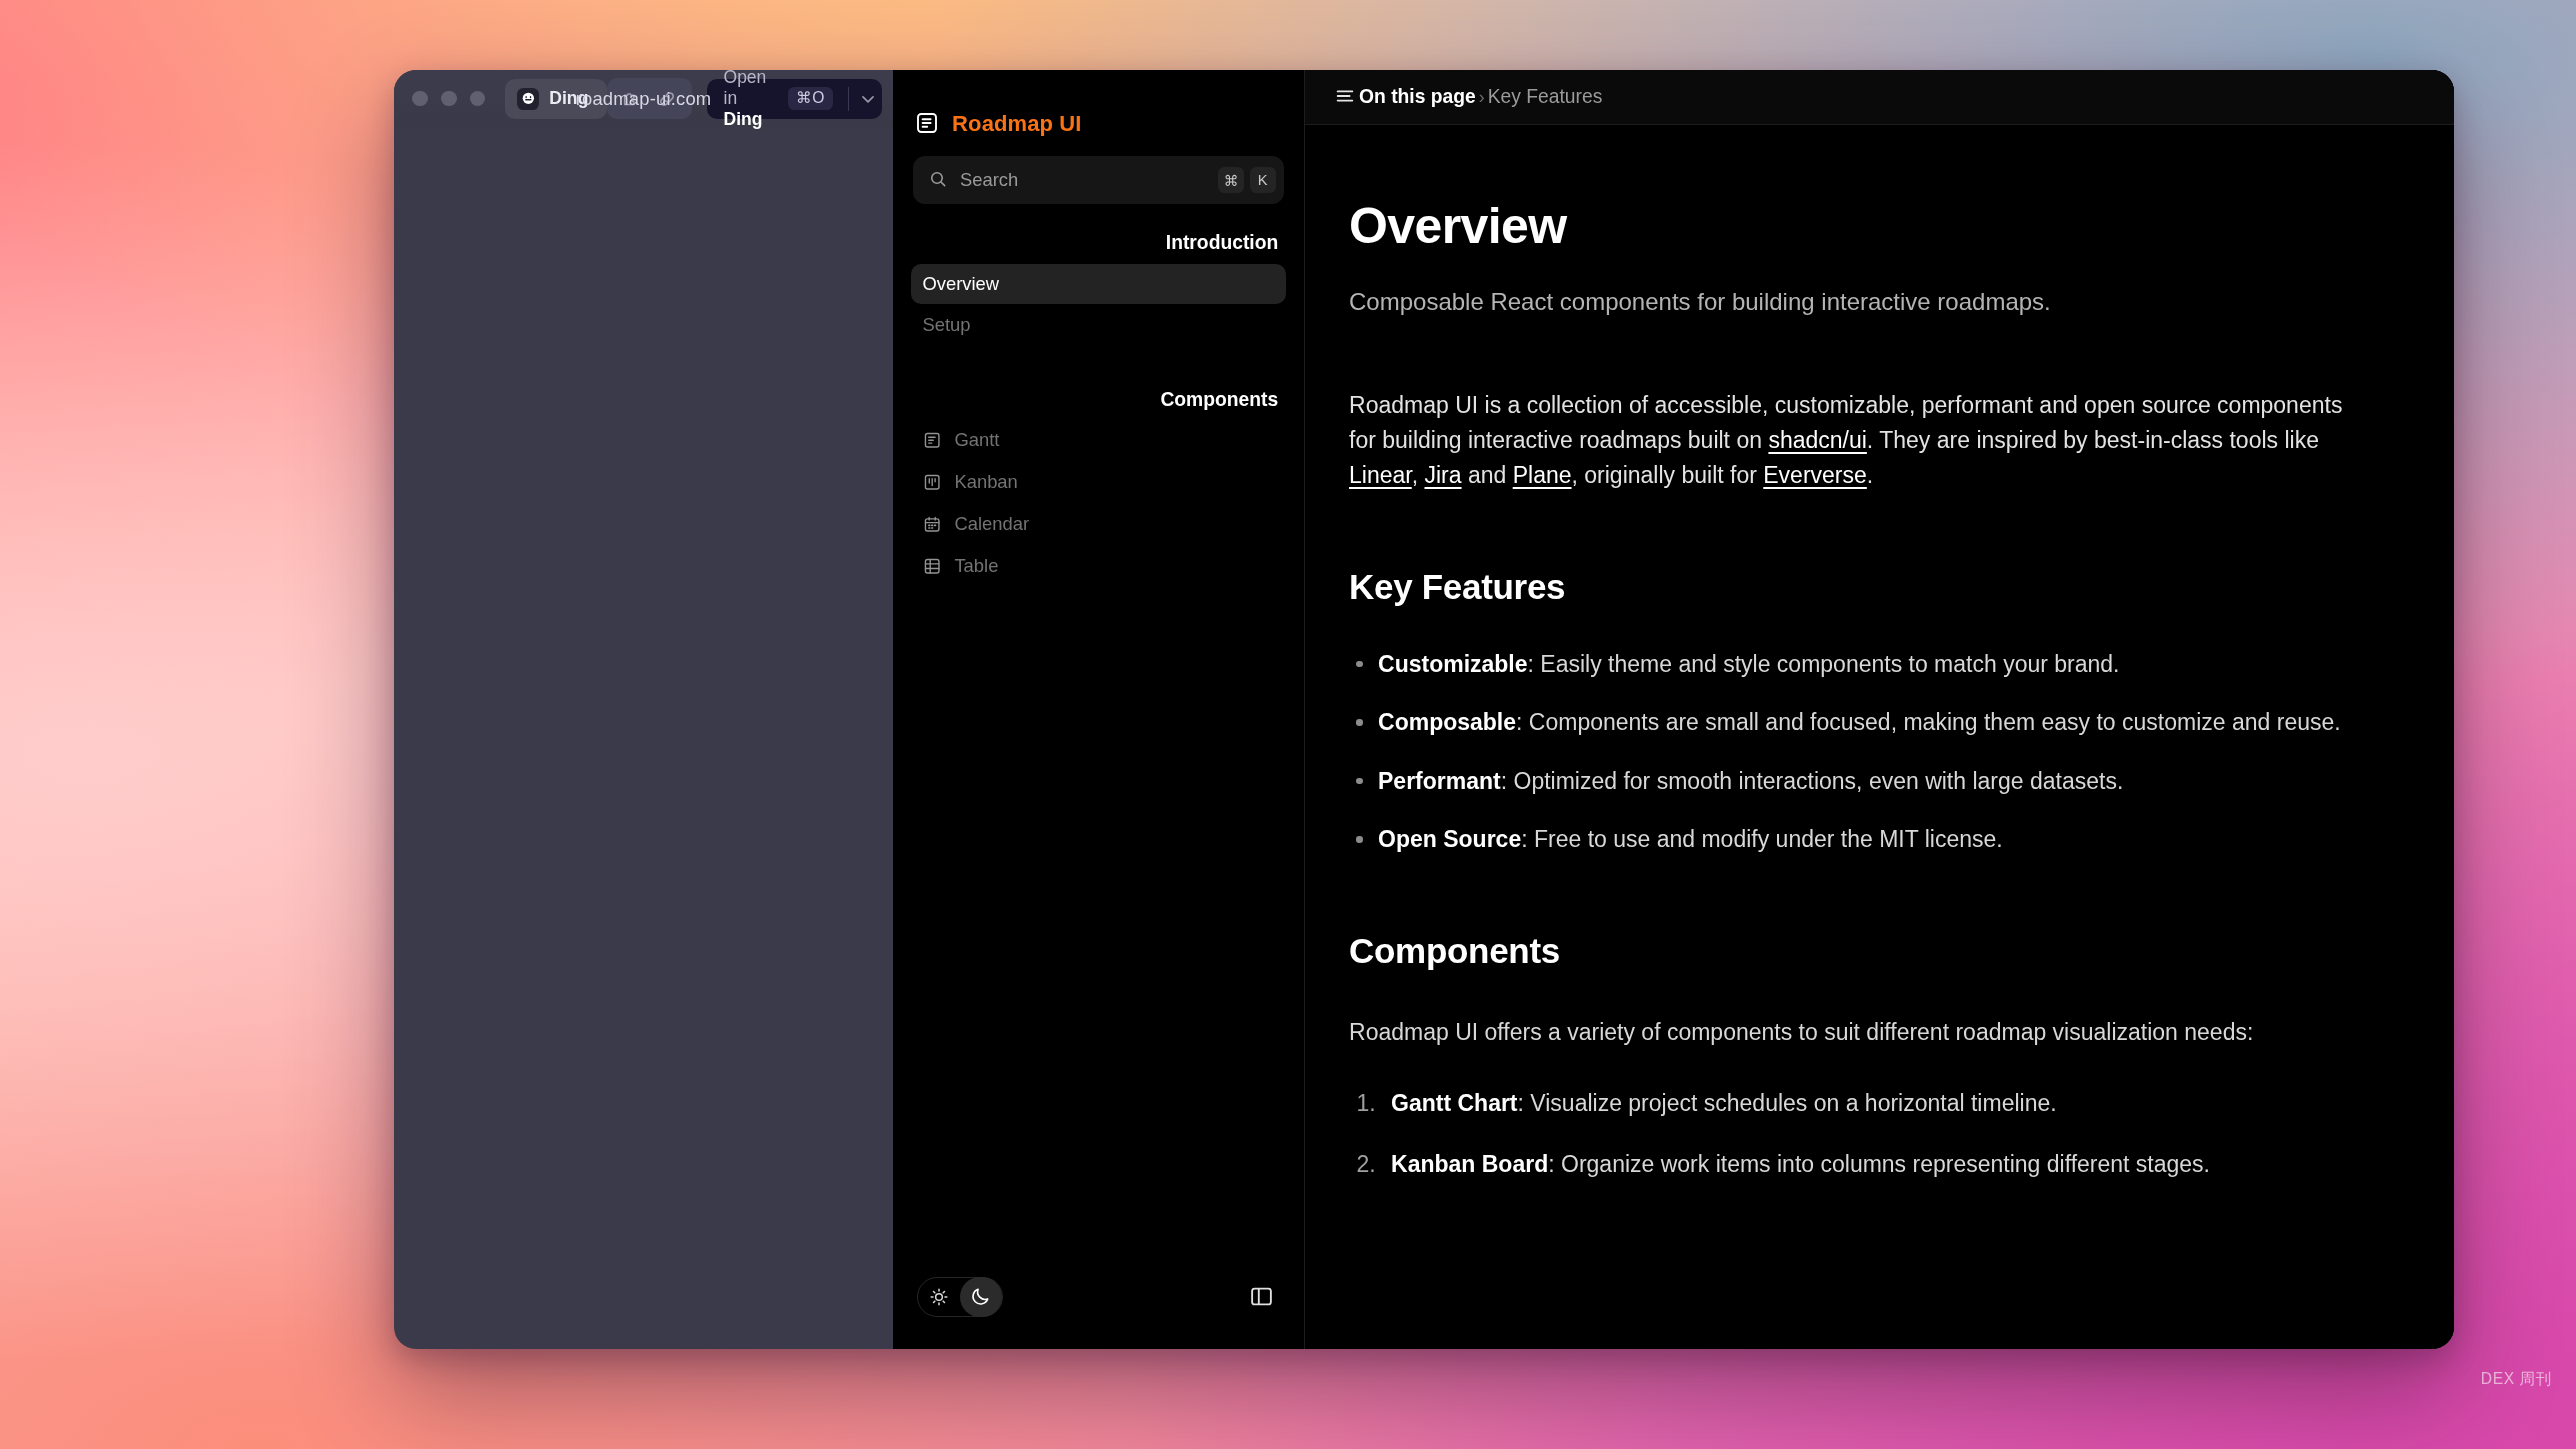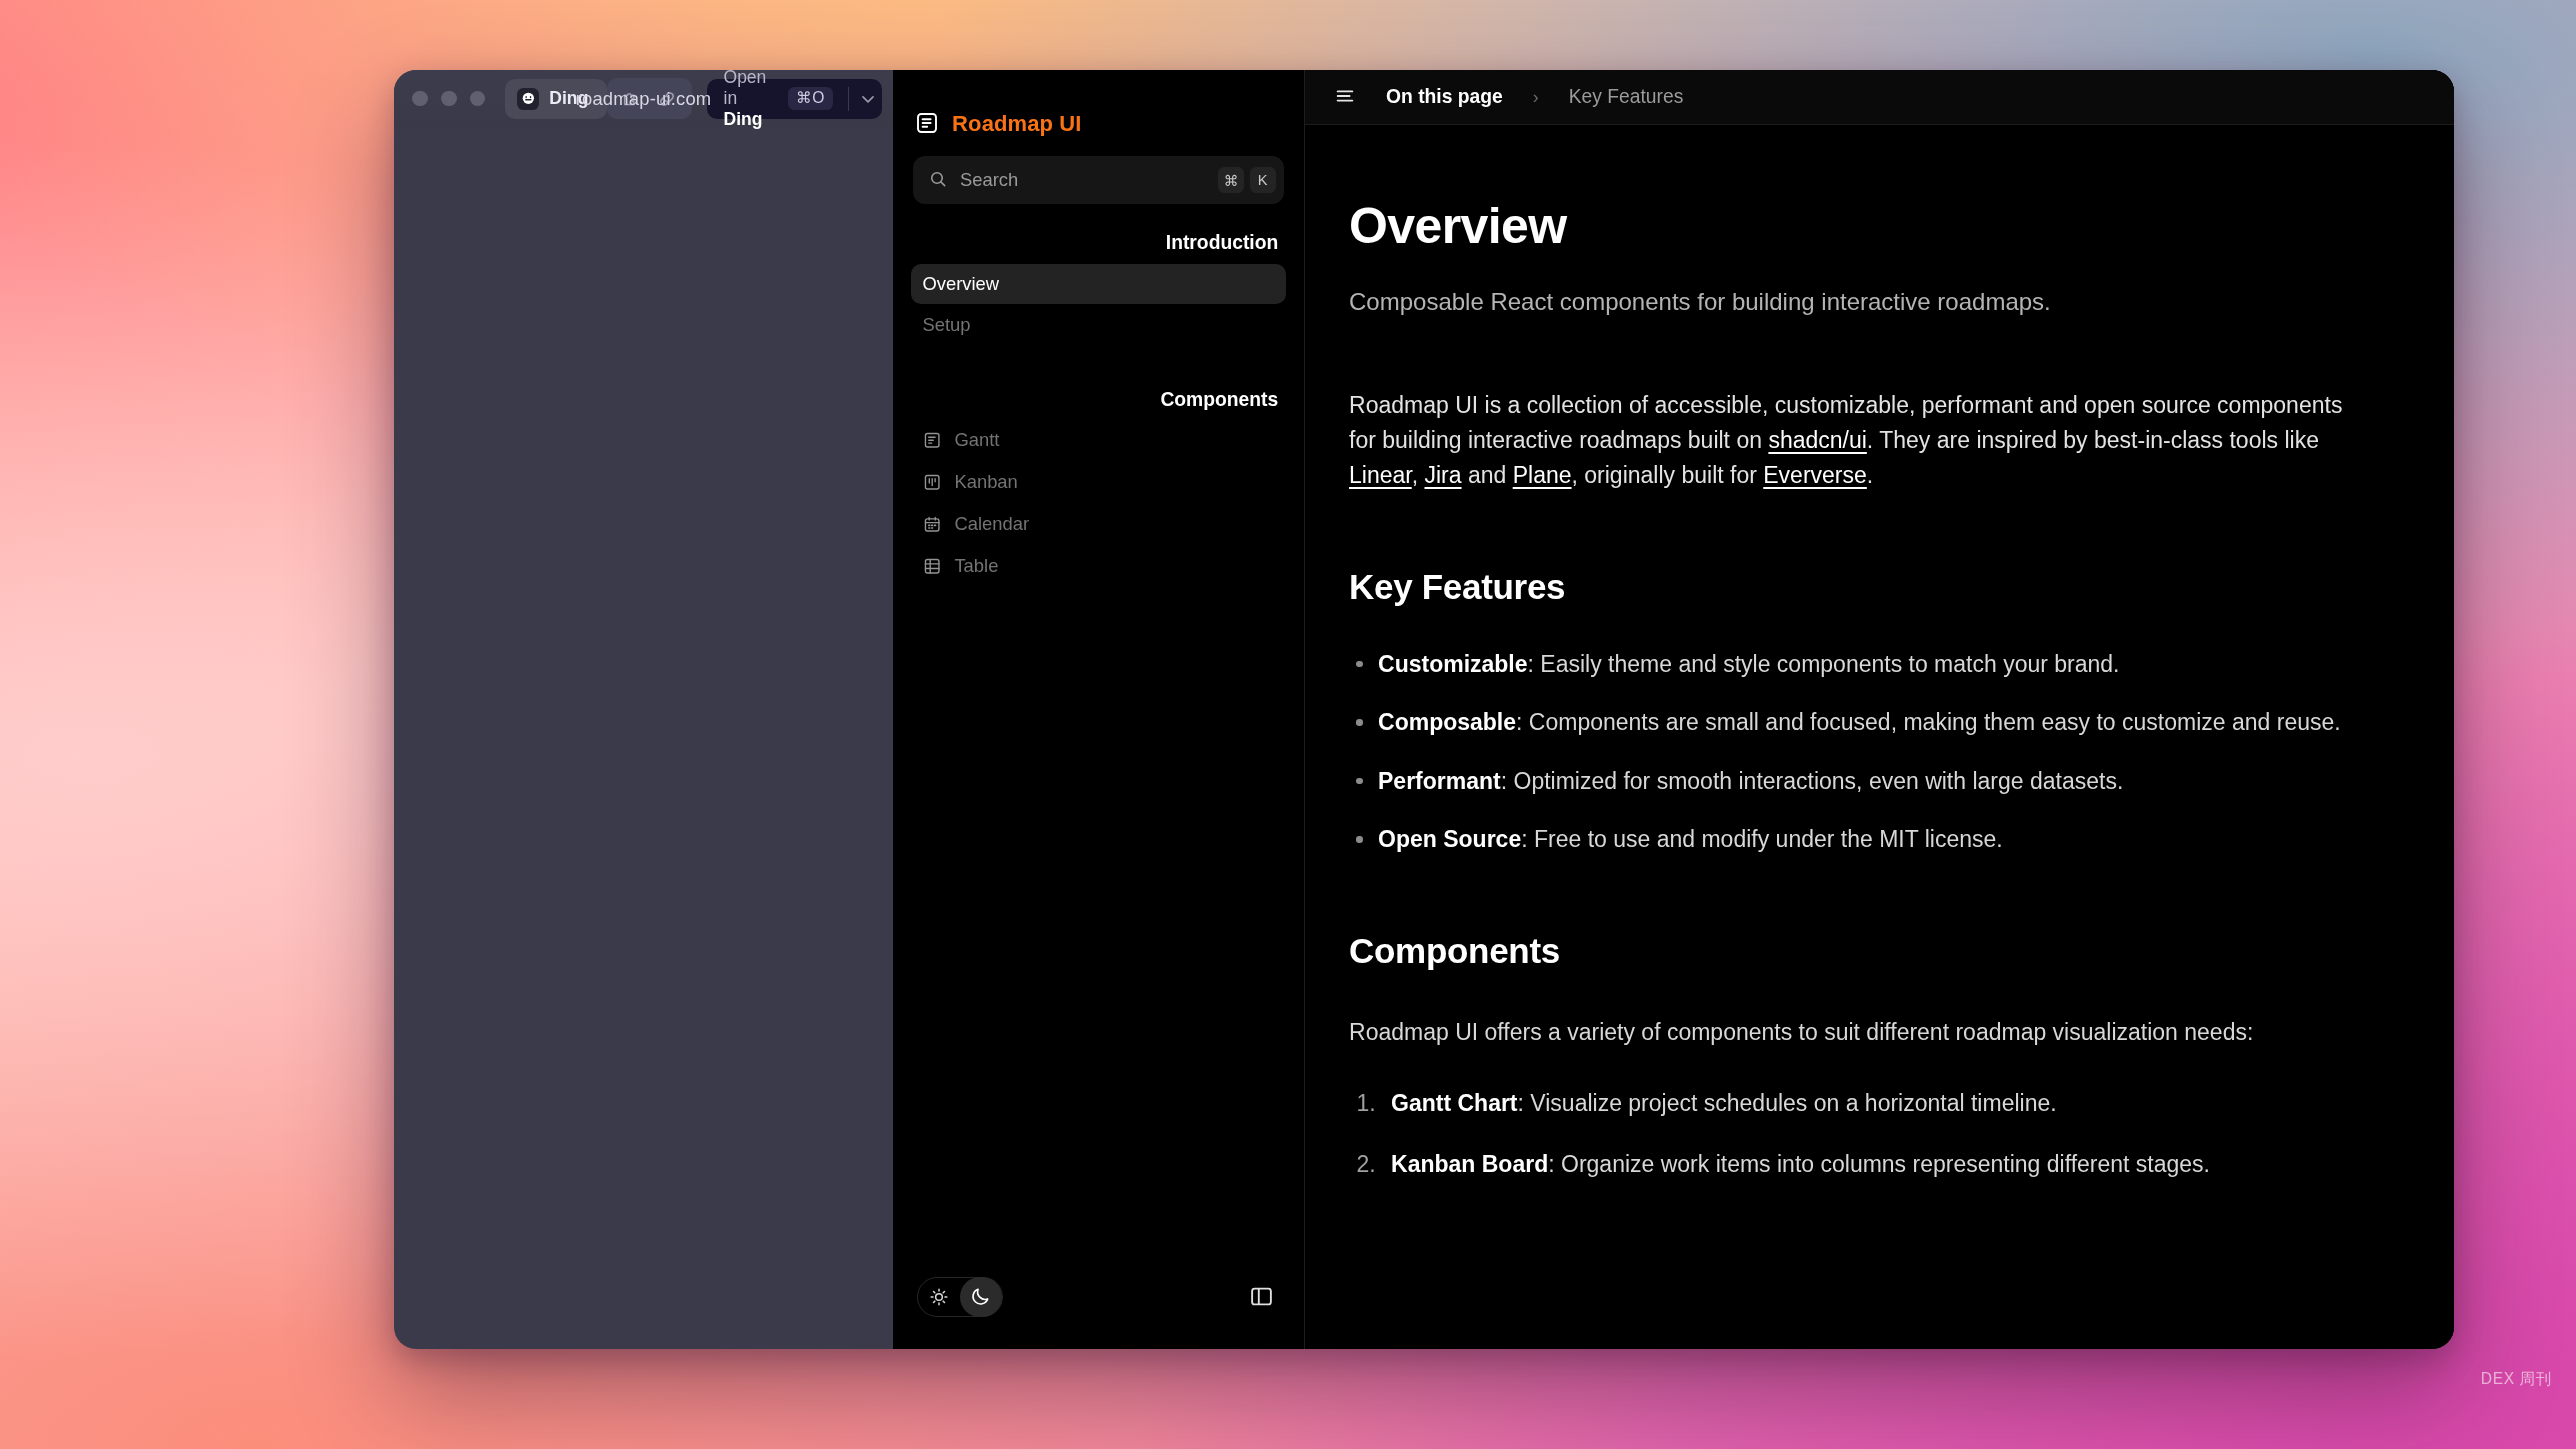--- a/index.html
+++ b/index.html
@@ -187,21 +187,21 @@
   .theme-half { width: 43px; height: 40px; display: flex; align-items: center; justify-content: center; }
   .theme-half.on { background: #2b2b2b; border-radius: 919px; }
   .panel-toggle { width: 37px; height: 37px; display: flex; align-items: center; justify-content: center; }
 
   
   .main { flex: 1; min-width: 0; display: flex; flex-direction: column; background: #000; }
 
   .breadcrumb-bar {
     height: 55px;
     flex: 0 0 55px;
-    display: flex; align-items: center; gap: 30px;
+    display: flex; align-items: center; gap: 3px;
     padding-left: 29px;
     border-bottom: 0.9px solid #1c1c1c;
     background: #0a0a0a;
   }
   .crumb-current { color: #ffffff; font-size: 19.3px; font-weight: 600; }
   .crumb-sep { color: #6c6c6c; font-size: 17.5px; }
   .crumb-tail { color: #9b9b9b; font-size: 19.3px; }
 
   .article {
     flex: 1;

